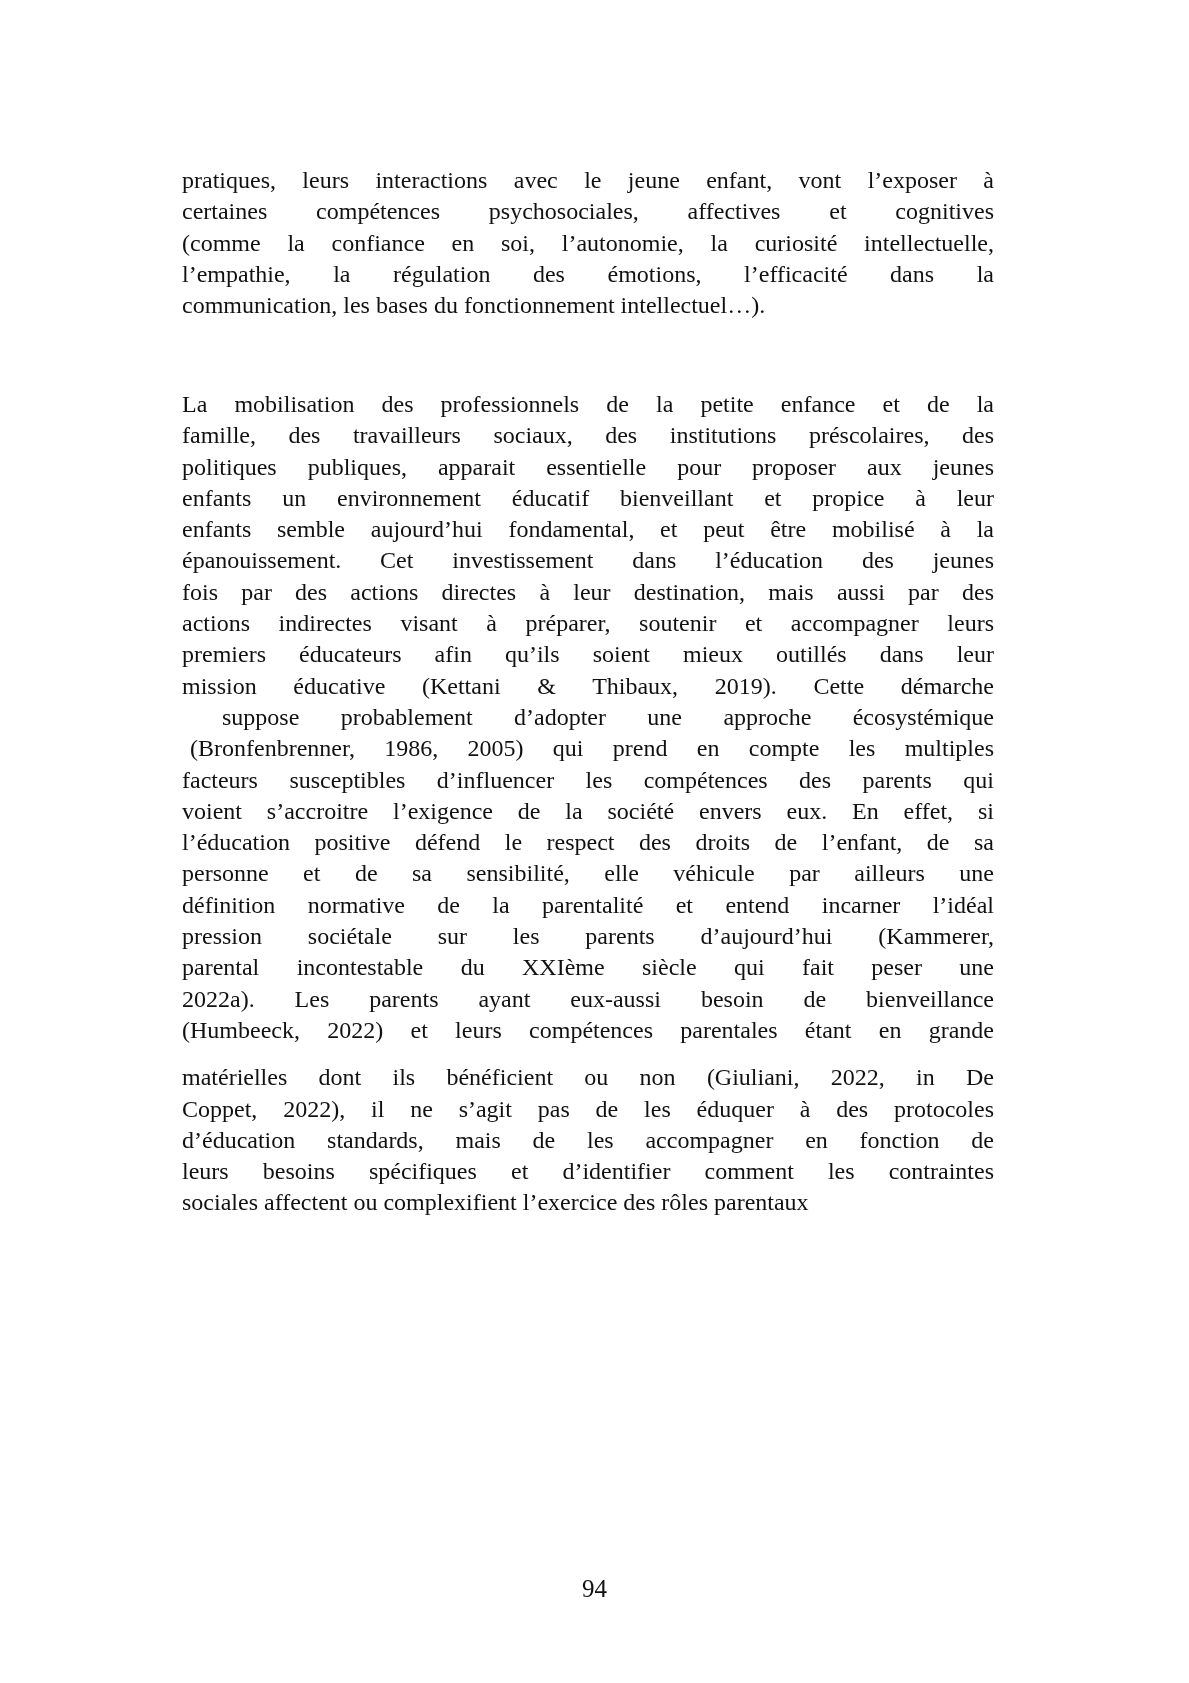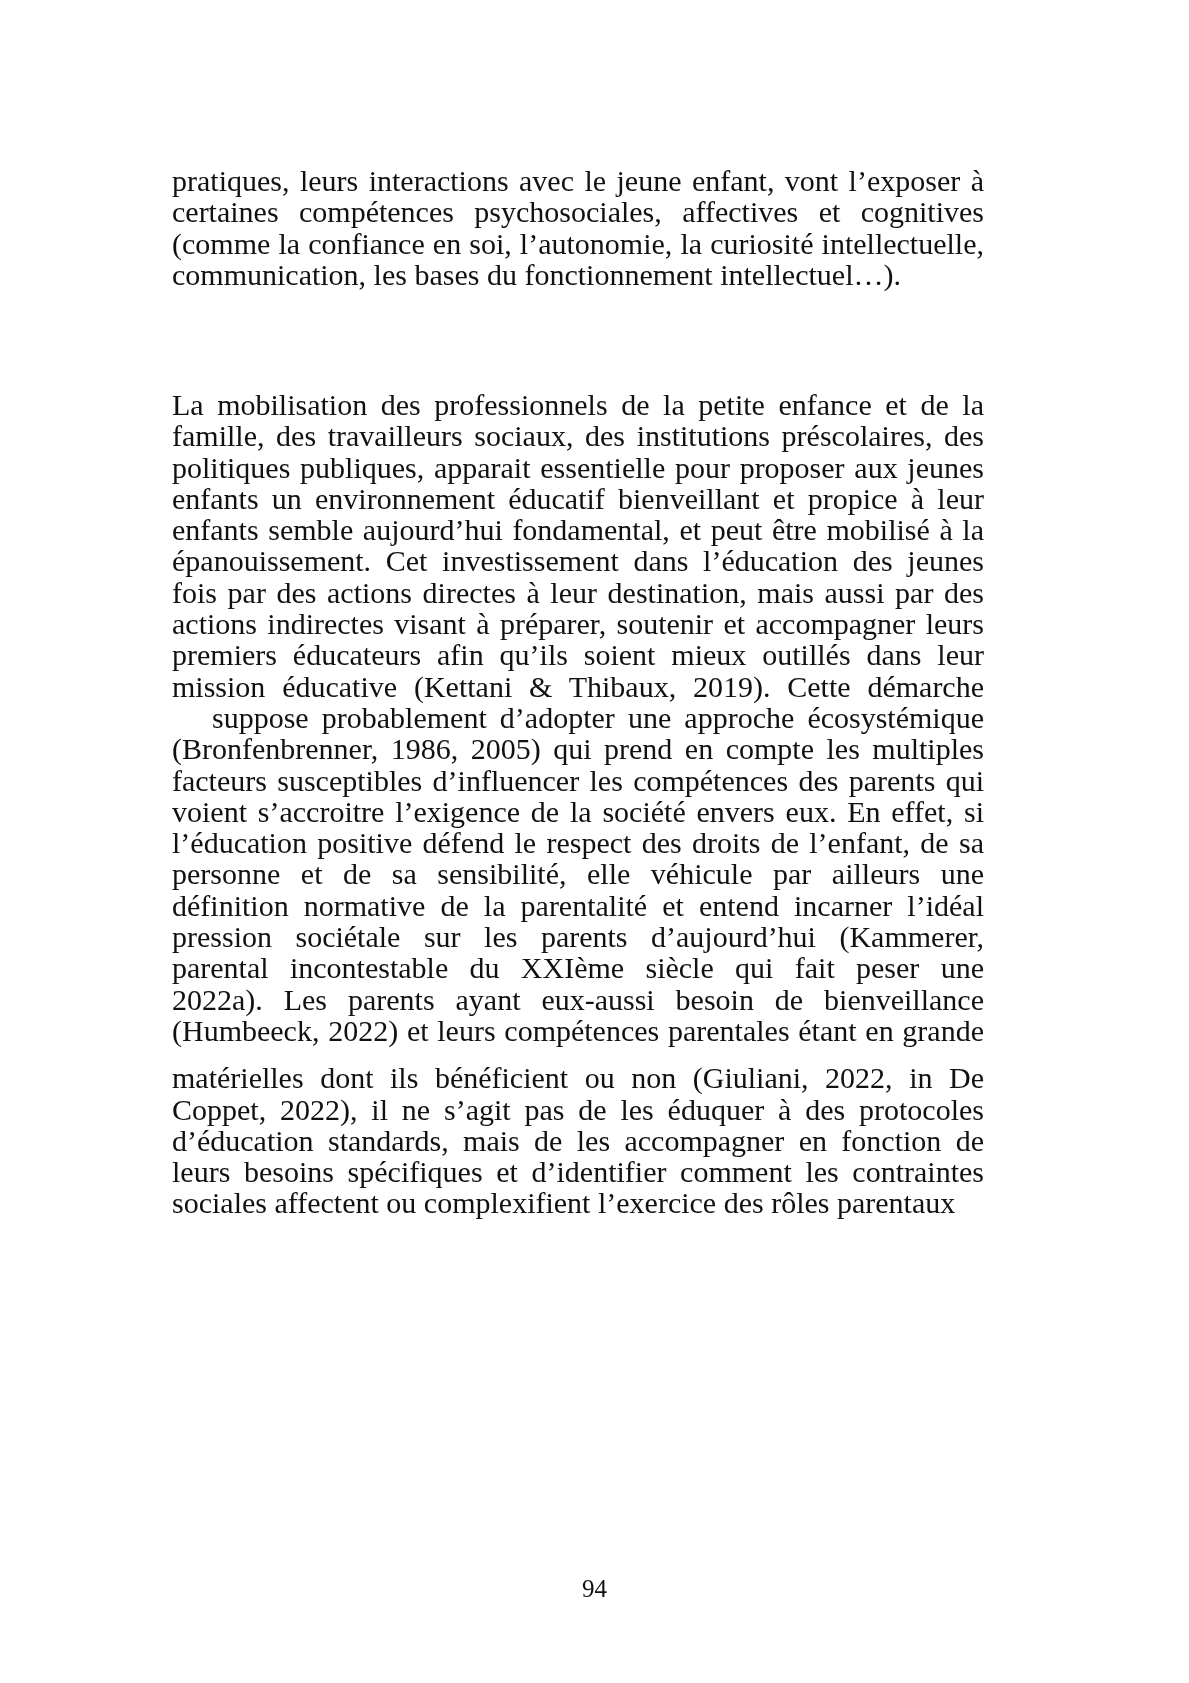--- a/index.html
+++ b/index.html
@@ -17,23 +17,23 @@
     }
     .page {
       position: absolute;
       left: 0; top: 0;
       width: 1189px;
       height: 1683px;
       background: #ffffff;
     }
     .text-block {
       position: absolute;
-      left: 172px;
+      left: 182px;
       width: 812px;
-      font-size: 30px;
+      font-size: 24px;
       line-height: 31.3px;
     }
     #para-1 { top: 165px; }
     #para-2 { top: 389px; }
     .line {
       display: block;
       white-space: nowrap;
       text-align: justify;
       text-align-last: justify;
       height: 31.3px;
@@ -54,36 +54,37 @@
   </style>
 </head>
 <body>
 
 <div class="page">
 
   <div class="text-block" id="para-1">
     <span class="line" style="white-space: normal;">pratiques, leurs interactions avec le jeune enfant, vont l’exposer à</span>
     <span class="line" style="white-space: normal;">certaines compétences psychosociales, affectives et cognitives</span>
     <span class="line" style="white-space: normal;">(comme la confiance en soi, l’autonomie, la curiosité intellectuelle,</span>
+    <span class="line" style="white-space: normal;">l’empathie, la régulation des émotions, l’efficacité dans la</span>
     <span class="line last" style="white-space: normal;">communication, les bases du fonctionnement intellectuel…).</span>
   </div>
 
   <div class="text-block" id="para-2">
     <span class="line" style="white-space: normal;">La mobilisation des professionnels de la petite enfance et de la</span>
     <span class="line" style="white-space: normal;">famille, des travailleurs sociaux, des institutions préscolaires, des</span>
     <span class="line" style="white-space: normal;">politiques publiques, apparait essentielle pour proposer aux jeunes</span>
     <span class="line" style="white-space: normal;">enfants un environnement éducatif bienveillant et propice à leur</span>
     <span class="line" style="white-space: normal;">enfants semble aujourd’hui fondamental, et peut être mobilisé à la</span>
     <span class="line" style="white-space: normal;">épanouissement. Cet investissement dans l’éducation des jeunes</span>
     <span class="line" style="white-space: normal;">fois par des actions directes à leur destination, mais aussi par des</span>
     <span class="line" style="white-space: normal;">actions indirectes visant à préparer, soutenir et accompagner leurs</span>
     <span class="line" style="white-space: normal;">premiers éducateurs afin qu’ils soient mieux outillés dans leur</span>
     <span class="line" style="white-space: normal;">mission éducative (Kettani &amp; Thibaux, 2019). Cette démarche</span>
     <span class="line" style="white-space: normal; margin-left: 40px;">suppose probablement d’adopter une approche écosystémique</span>
-    <span class="line" style="white-space: normal;">(Bronfenbrenner, 1986, 2005) qui prend en compte les multiples</span>
+    <span class="line" style="white-space: normal; margin-left: 8px;">(Bronfenbrenner, 1986, 2005) qui prend en compte les multiples</span>
     <span class="line" style="white-space: normal;">facteurs susceptibles d’influencer les compétences des parents qui</span>
     <span class="line" style="white-space: normal;">voient s’accroitre l’exigence de la société envers eux. En effet, si</span>
     <span class="line" style="white-space: normal;">l’éducation positive défend le respect des droits de l’enfant, de sa</span>
     <span class="line" style="white-space: normal;">personne et de sa sensibilité, elle véhicule par ailleurs une</span>
     <span class="line" style="white-space: normal;">définition normative de la parentalité et entend incarner l’idéal</span>
     <span class="line" style="white-space: normal;">pression sociétale sur les parents d’aujourd’hui (Kammerer,</span>
     <span class="line" style="white-space: normal;">parental incontestable du XXIème siècle qui fait peser une</span>
     <span class="line" style="white-space: normal;">2022a). Les parents ayant eux-aussi besoin de bienveillance</span>
     <span class="line" style="white-space: normal;">(Humbeeck, 2022) et leurs compétences parentales étant en grande</span>
     <span class="line" style="white-space: normal; margin-top: 16px;">matérielles dont ils bénéficient ou non (Giuliani, 2022, in De</span>

